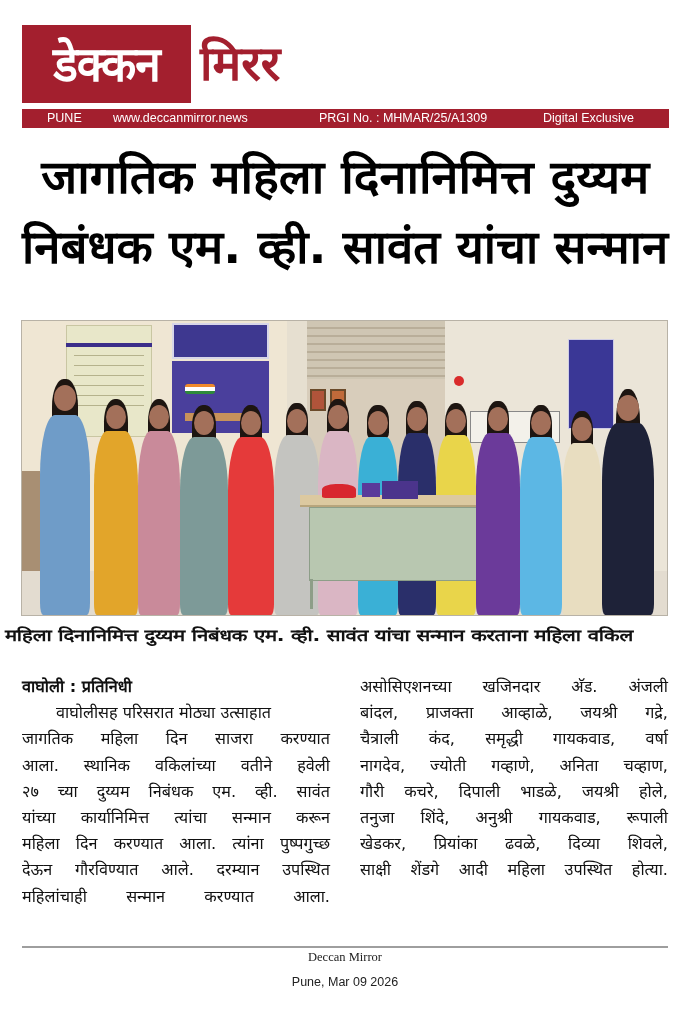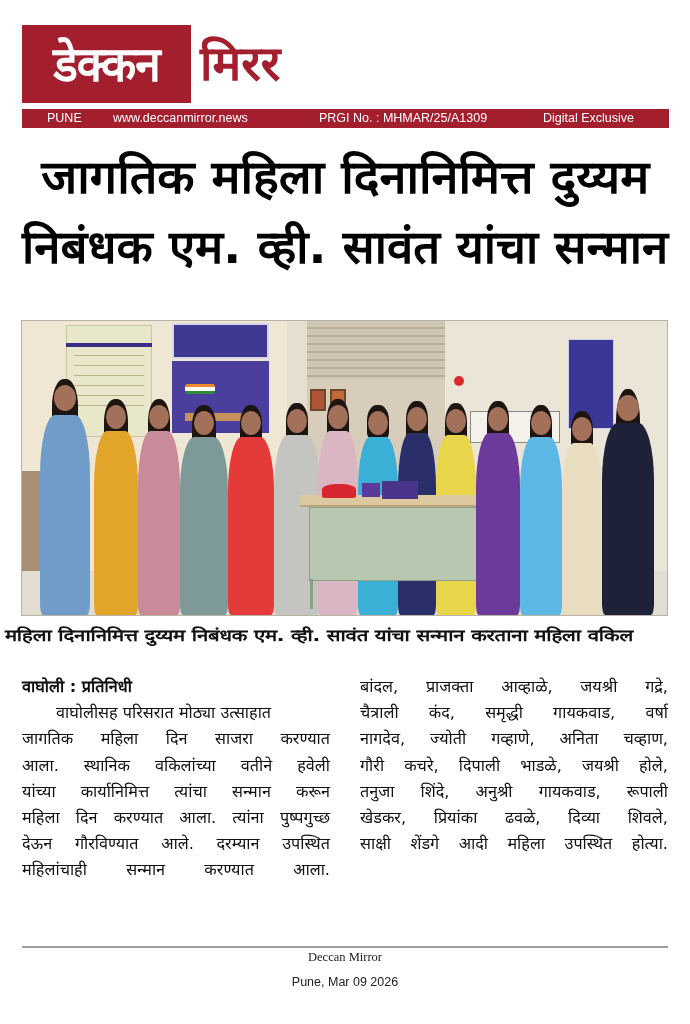--- a/index.html
+++ b/index.html
@@ -256,20 +256,29 @@
       <span>करण्यात</span>
     </div>
   <div class="line">
       <span>आला.</span>
       <span>स्थानिक</span>
       <span>वकिलांच्या</span>
       <span>वतीने</span>
       <span>हवेली</span>
     </div>
   <div class="line">
+      <span>२७</span>
+      <span>च्या</span>
+      <span>दुय्यम</span>
+      <span>निबंधक</span>
+      <span>एम.</span>
+      <span>व्ही.</span>
+      <span>सावंत</span>
+    </div>
+  <div class="line">
       <span>यांच्या</span>
       <span>कार्यानिमित्त</span>
       <span>त्यांचा</span>
       <span>सन्मान</span>
       <span>करून</span>
     </div>
   <div class="line">
       <span>महिला</span>
       <span>दिन</span>
       <span>करण्यात</span>
@@ -287,20 +296,26 @@
   <div class="line">
       <span>महिलांचाही</span>
       <span>सन्मान</span>
       <span>करण्यात</span>
       <span>आला.</span>
     </div>
 </div>
 
 <div class="col col-right">
   <div class="line">
+      <span>असोसिएशनच्या</span>
+      <span>खजिनदार</span>
+      <span>अ‍ॅड.</span>
+      <span>अंजली</span>
+    </div>
+  <div class="line">
       <span>बांदल,</span>
       <span>प्राजक्ता</span>
       <span>आव्हाळे,</span>
       <span>जयश्री</span>
       <span>गद्रे,</span>
     </div>
   <div class="line">
       <span>चैत्राली</span>
       <span>कंद,</span>
       <span>समृद्धी</span>

